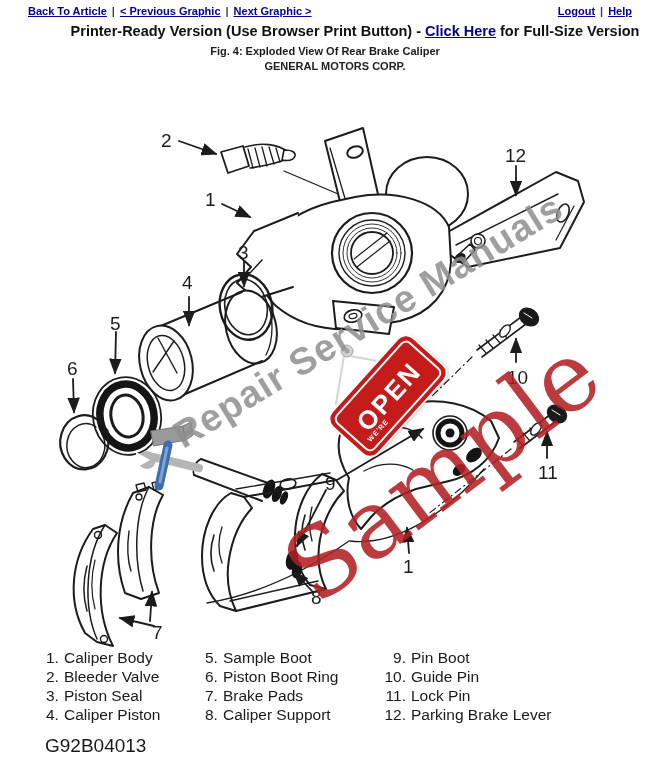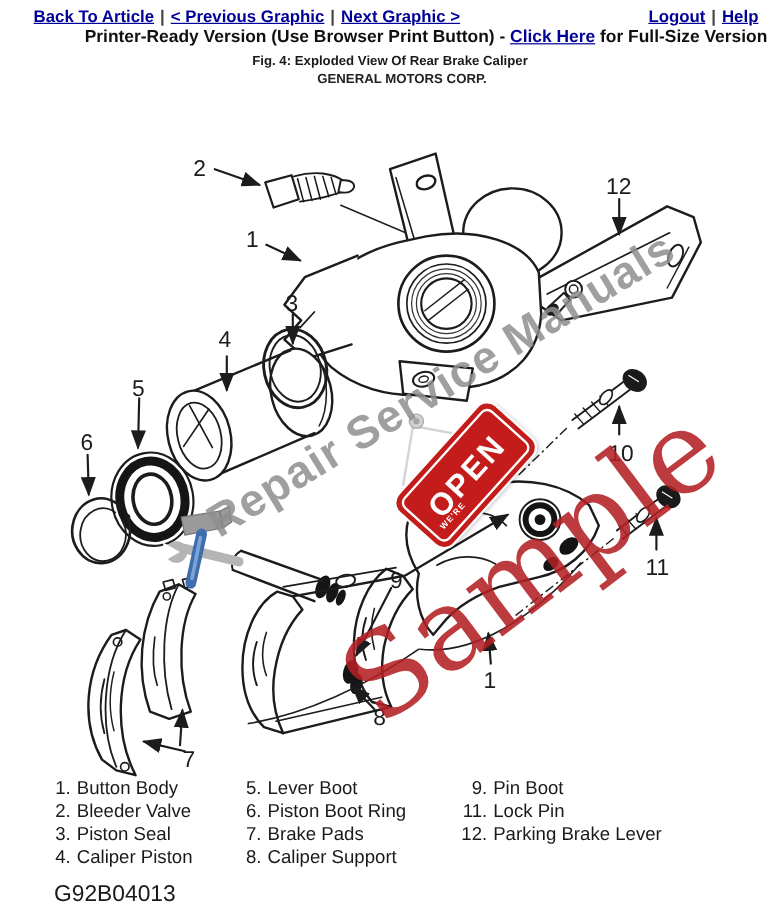--- a/index.html
+++ b/index.html
@@ -2,21 +2,21 @@
 <html style="--link: #000099; --line-art: #1c1c1c; --watermark-gray: #8f8f8f; --watermark-red: #b32025; --sign-red: #c41b1b;"><head>
 <meta charset="utf-8">
 <style>
   html,body{margin:0;padding:0;}
   body{
     width:650px;height:764px;position:relative;overflow:hidden;
     background:#ffffff;font-family:"Liberation Sans",sans-serif;color:#111;
   }
   a{text-decoration:underline;cursor:pointer;}
   
-  .topnav{position:absolute;top:5px;left:0;width:650px;height:18px;font-size:14px;font-weight:bold;}
+  .topnav{position:absolute;top:5px;left:0;width:650px;height:18px;font-size:11px;font-weight:bold;}
   .nav-left{position:absolute;left:28px;top:0;white-space:nowrap;}
   .nav-right{position:absolute;right:18px;top:0;white-space:nowrap;}
   .topnav a{color:var(--link,#000099);}
   .sep{color:#444;padding:0 5px;font-weight:bold;}
   .printer-line{position:absolute;top:23px;left:0;width:650px;text-align:center;
     font-size:14.5px;font-weight:bold;color:#101010;white-space:nowrap;margin-left:30px;}
   .printer-line a{color:var(--link,#000099);}
   .fig-caption{position:absolute;top:45px;left:0;width:650px;text-align:center;
     font-size:11px;font-weight:bold;color:#1a1a1a;}
   .company{position:absolute;top:60px;left:0;width:650px;text-align:center;
@@ -297,31 +297,32 @@
   <div class="open-sign-inner">
     <span class="were">WE'RE</span>
     <span class="open">OPEN</span>
   </div>
 </div>
 
 <div class="wm-sample">Sample</div>
 
 <div class="legend">
   <div class="legend-col c1">
-    <div class="legend-item"><span class="lnum">1.</span><span class="llabel">Button Body</span></div>
+    <div class="legend-item"><span class="lnum">1.</span><span class="llabel">Caliper Body</span></div>
     <div class="legend-item"><span class="lnum">2.</span><span class="llabel">Bleeder Valve</span></div>
     <div class="legend-item"><span class="lnum">3.</span><span class="llabel">Piston Seal</span></div>
     <div class="legend-item"><span class="lnum">4.</span><span class="llabel">Caliper Piston</span></div>
   </div>
   <div class="legend-col c2">
-    <div class="legend-item"><span class="lnum">5.</span><span class="llabel">Lever Boot</span></div>
+    <div class="legend-item"><span class="lnum">5.</span><span class="llabel">Sample Boot</span></div>
     <div class="legend-item"><span class="lnum">6.</span><span class="llabel">Piston Boot Ring</span></div>
     <div class="legend-item"><span class="lnum">7.</span><span class="llabel">Brake Pads</span></div>
     <div class="legend-item"><span class="lnum">8.</span><span class="llabel">Caliper Support</span></div>
   </div>
   <div class="legend-col c3">
     <div class="legend-item"><span class="lnum">9.</span><span class="llabel">Pin Boot</span></div>
+    <div class="legend-item"><span class="lnum">10.</span><span class="llabel">Guide Pin</span></div>
     <div class="legend-item"><span class="lnum">11.</span><span class="llabel">Lock Pin</span></div>
     <div class="legend-item"><span class="lnum">12.</span><span class="llabel">Parking Brake Lever</span></div>
   </div>
 </div>
 
 <div class="drawing-code">G92B04013</div>
 
 </body></html>

